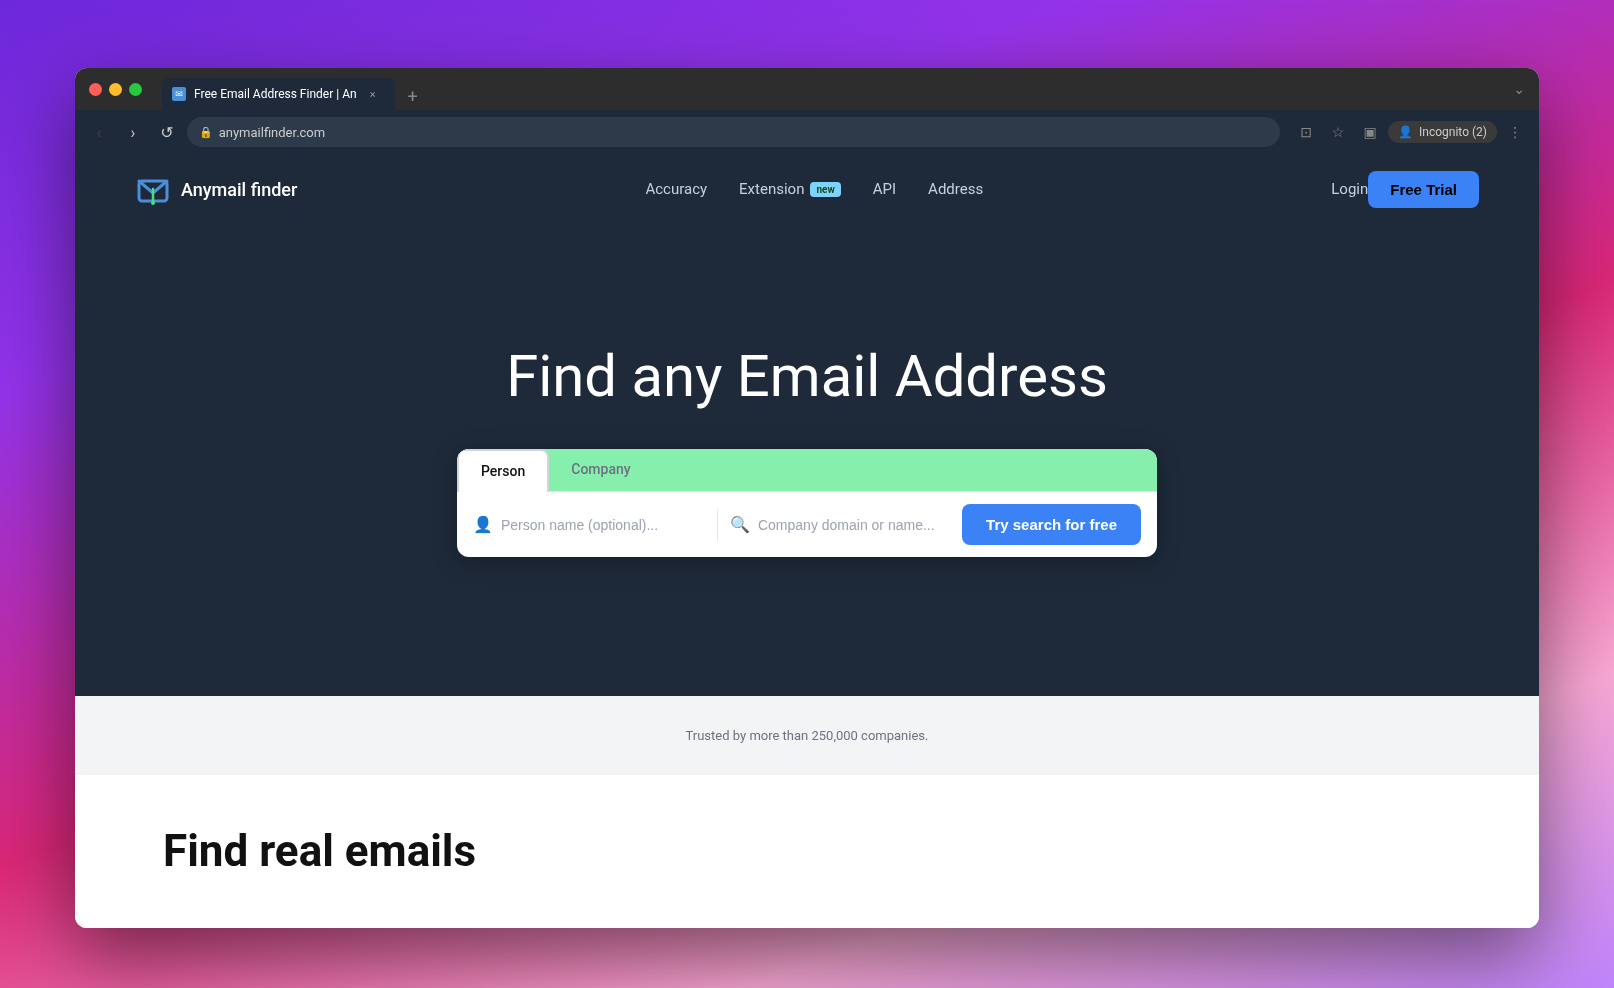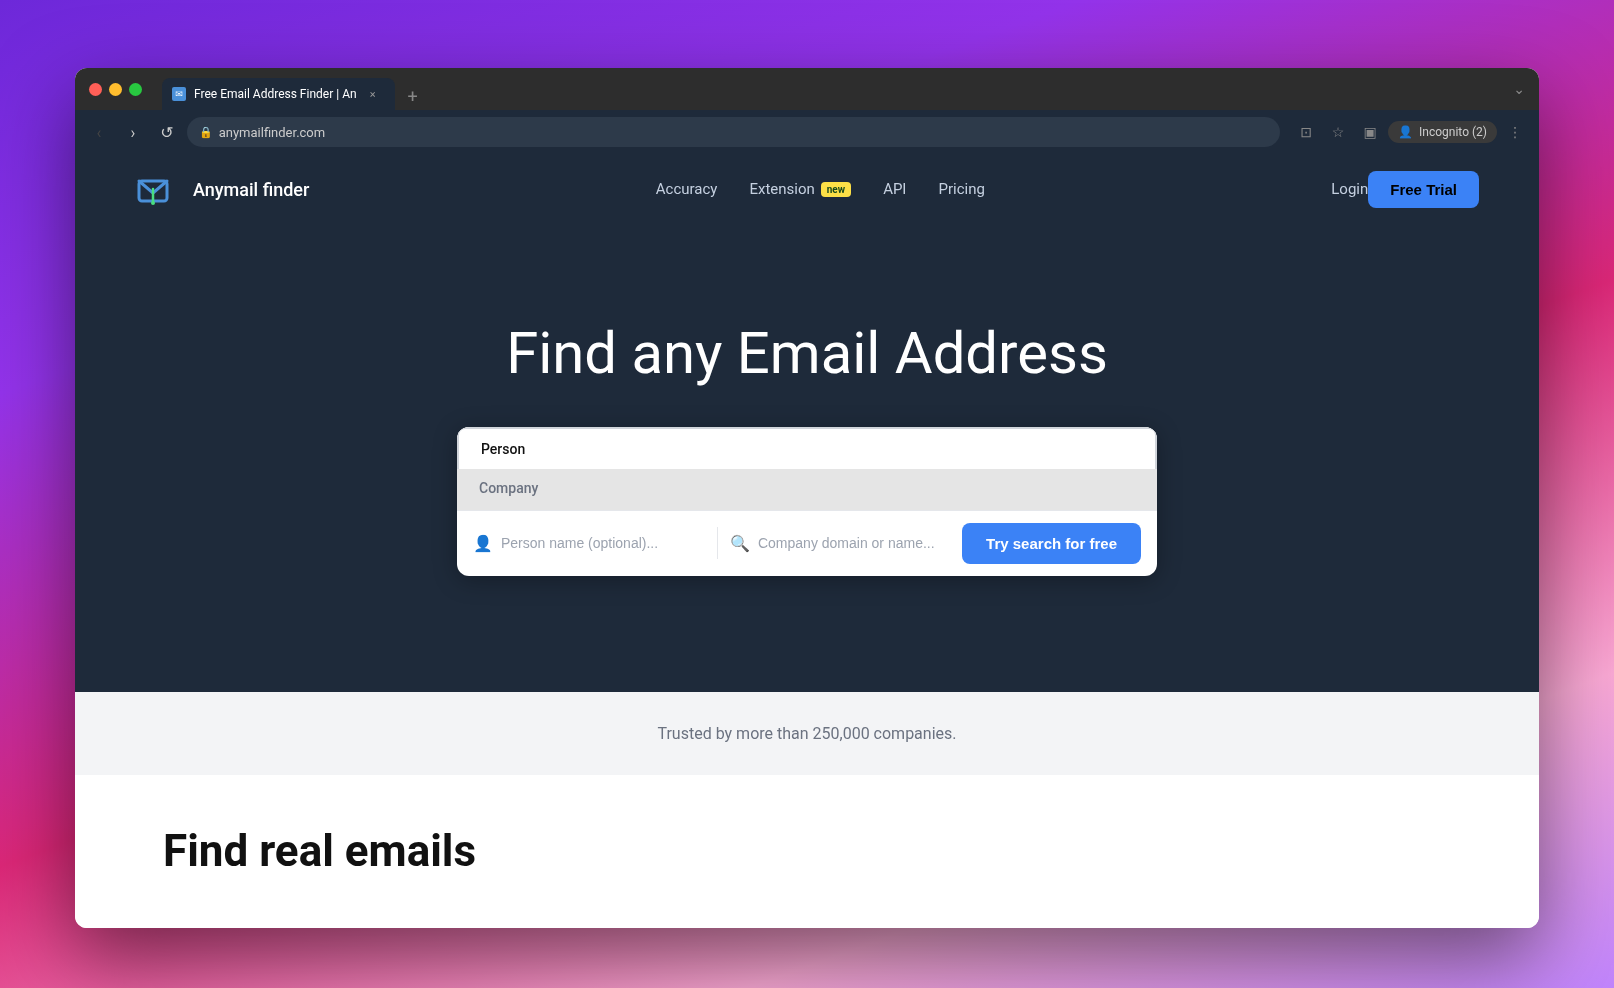--- a/index.html
+++ b/index.html
@@ -223,21 +223,21 @@
       height: 70px;
       display: flex;
       align-items: center;
       justify-content: space-between;
       flex-shrink: 0;
     }
 
     .logo-area {
       display: flex;
       align-items: center;
-      gap: 22px;
+      gap: 10px;
       text-decoration: none;
     }
 
     .logo-icon {
       width: 36px;
       height: 36px;
     }
 
     .logo-text {
       font-size: 18px;
@@ -255,21 +255,21 @@
       color: #c5d0e0;
       font-size: 15px;
       text-decoration: none;
       cursor: pointer;
       display: flex;
       align-items: center;
       gap: 6px;
     }
 
     .new-badge {
-      background: #fde047;
+      background: #7dd3fc;
       color: #1a4a1a;
       font-size: 10px;
       font-weight: 700;
       padding: 2px 6px;
       border-radius: 4px;
     }
 
     .header-actions {
       display: flex;
       align-items: center;
@@ -318,23 +318,22 @@
     .search-box {
       background: #fff;
       border-radius: 12px;
       width: 700px;
       overflow: hidden;
       box-shadow: 0 4px 24px rgba(0,0,0,0.3);
     }
 
     .search-tabs {
       display: flex;
-      background: #e5e5e5;
+      background: #86efac;
       border-bottom: 1px solid #e5e7eb;
-      flex-direction: column;
     }
 
     .search-tab {
       padding: 12px 22px;
       font-size: 14px;
       font-weight: 500;
       cursor: pointer;
       border-bottom: 2px solid transparent;
       color: #6b7280;
     }
@@ -406,21 +405,21 @@
 
     
     .trust-section {
       background: #f3f4f6;
       padding: 32px 20px;
       text-align: center;
       flex-shrink: 0;
     }
 
     .trust-text {
-      font-size: 16px;
+      font-size: 13px;
       color: #6b7280;
     }
 
     
     .find-emails-section {
       background: #fff;
       padding: 50px 88px;
       flex-shrink: 0;
     }
 
@@ -496,21 +495,21 @@
           <span>Accuracy</span>
         </a>
         <a class="nav-link">
           <span>Extension</span>
           <span class="new-badge">new</span>
         </a>
         <a class="nav-link">
           <span>API</span>
         </a>
         <a class="nav-link">
-          <span>Pricing</span>
+          <span>Address</span>
         </a>
       </nav>
 
       <div class="header-actions">
         <a class="login-link">Login</a>
         <button class="free-trial-btn">Free Trial</button>
       </div>
     </header>
 
     <section class="hero-section">

